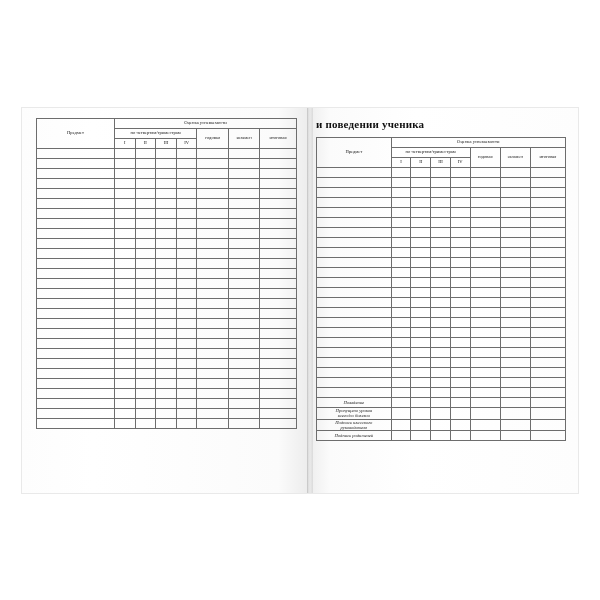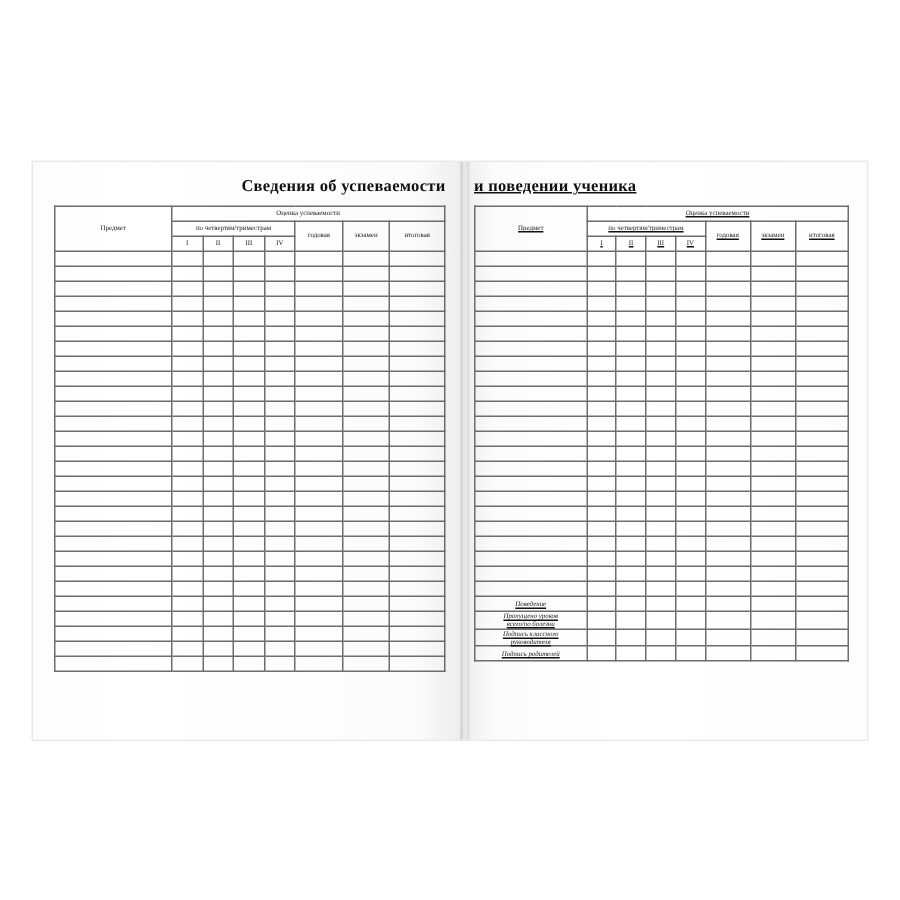--- a/index.html
+++ b/index.html
@@ -42,21 +42,20 @@
   .page-left {
     width: 286px;
     padding: 10px 10px 10px 14px;
     background: linear-gradient(90deg, #fdfdfd 0%, #ffffff 25%, #fbfbfb 90%, #ededed 100%);
     border-right: 1px solid #dedede;
   }
   .page-right {
     width: 270px;
     padding: 10px 12px 10px 8px;
     background: linear-gradient(90deg, #ededed 0%, #fbfbfb 8%, #ffffff 40%, #fdfdfd 100%);
-    text-decoration: underline;
   }
 
   
   .spread::before {
     content: "";
     position: absolute;
     left: 0; top: 0; right: 0; bottom: 0;
     pointer-events: none;
     box-shadow: inset 0 0 18px rgba(0,0,0,0.045);
   }
@@ -148,21 +147,20 @@
   }
 </style>
 </head>
 <body>
 
 <div id="page">
 
   <div class="spread">
 
     <div class="page-half page-left">
-      <div class="title">Сведения об успеваемости</div>
 
       <table class="grades">
         <colgroup>
           <col class="col-subject">
           <col class="col-q">
             <col class="col-q">
             <col class="col-q">
             <col class="col-q">
           <col class="col-year">
             <col class="col-exam">

